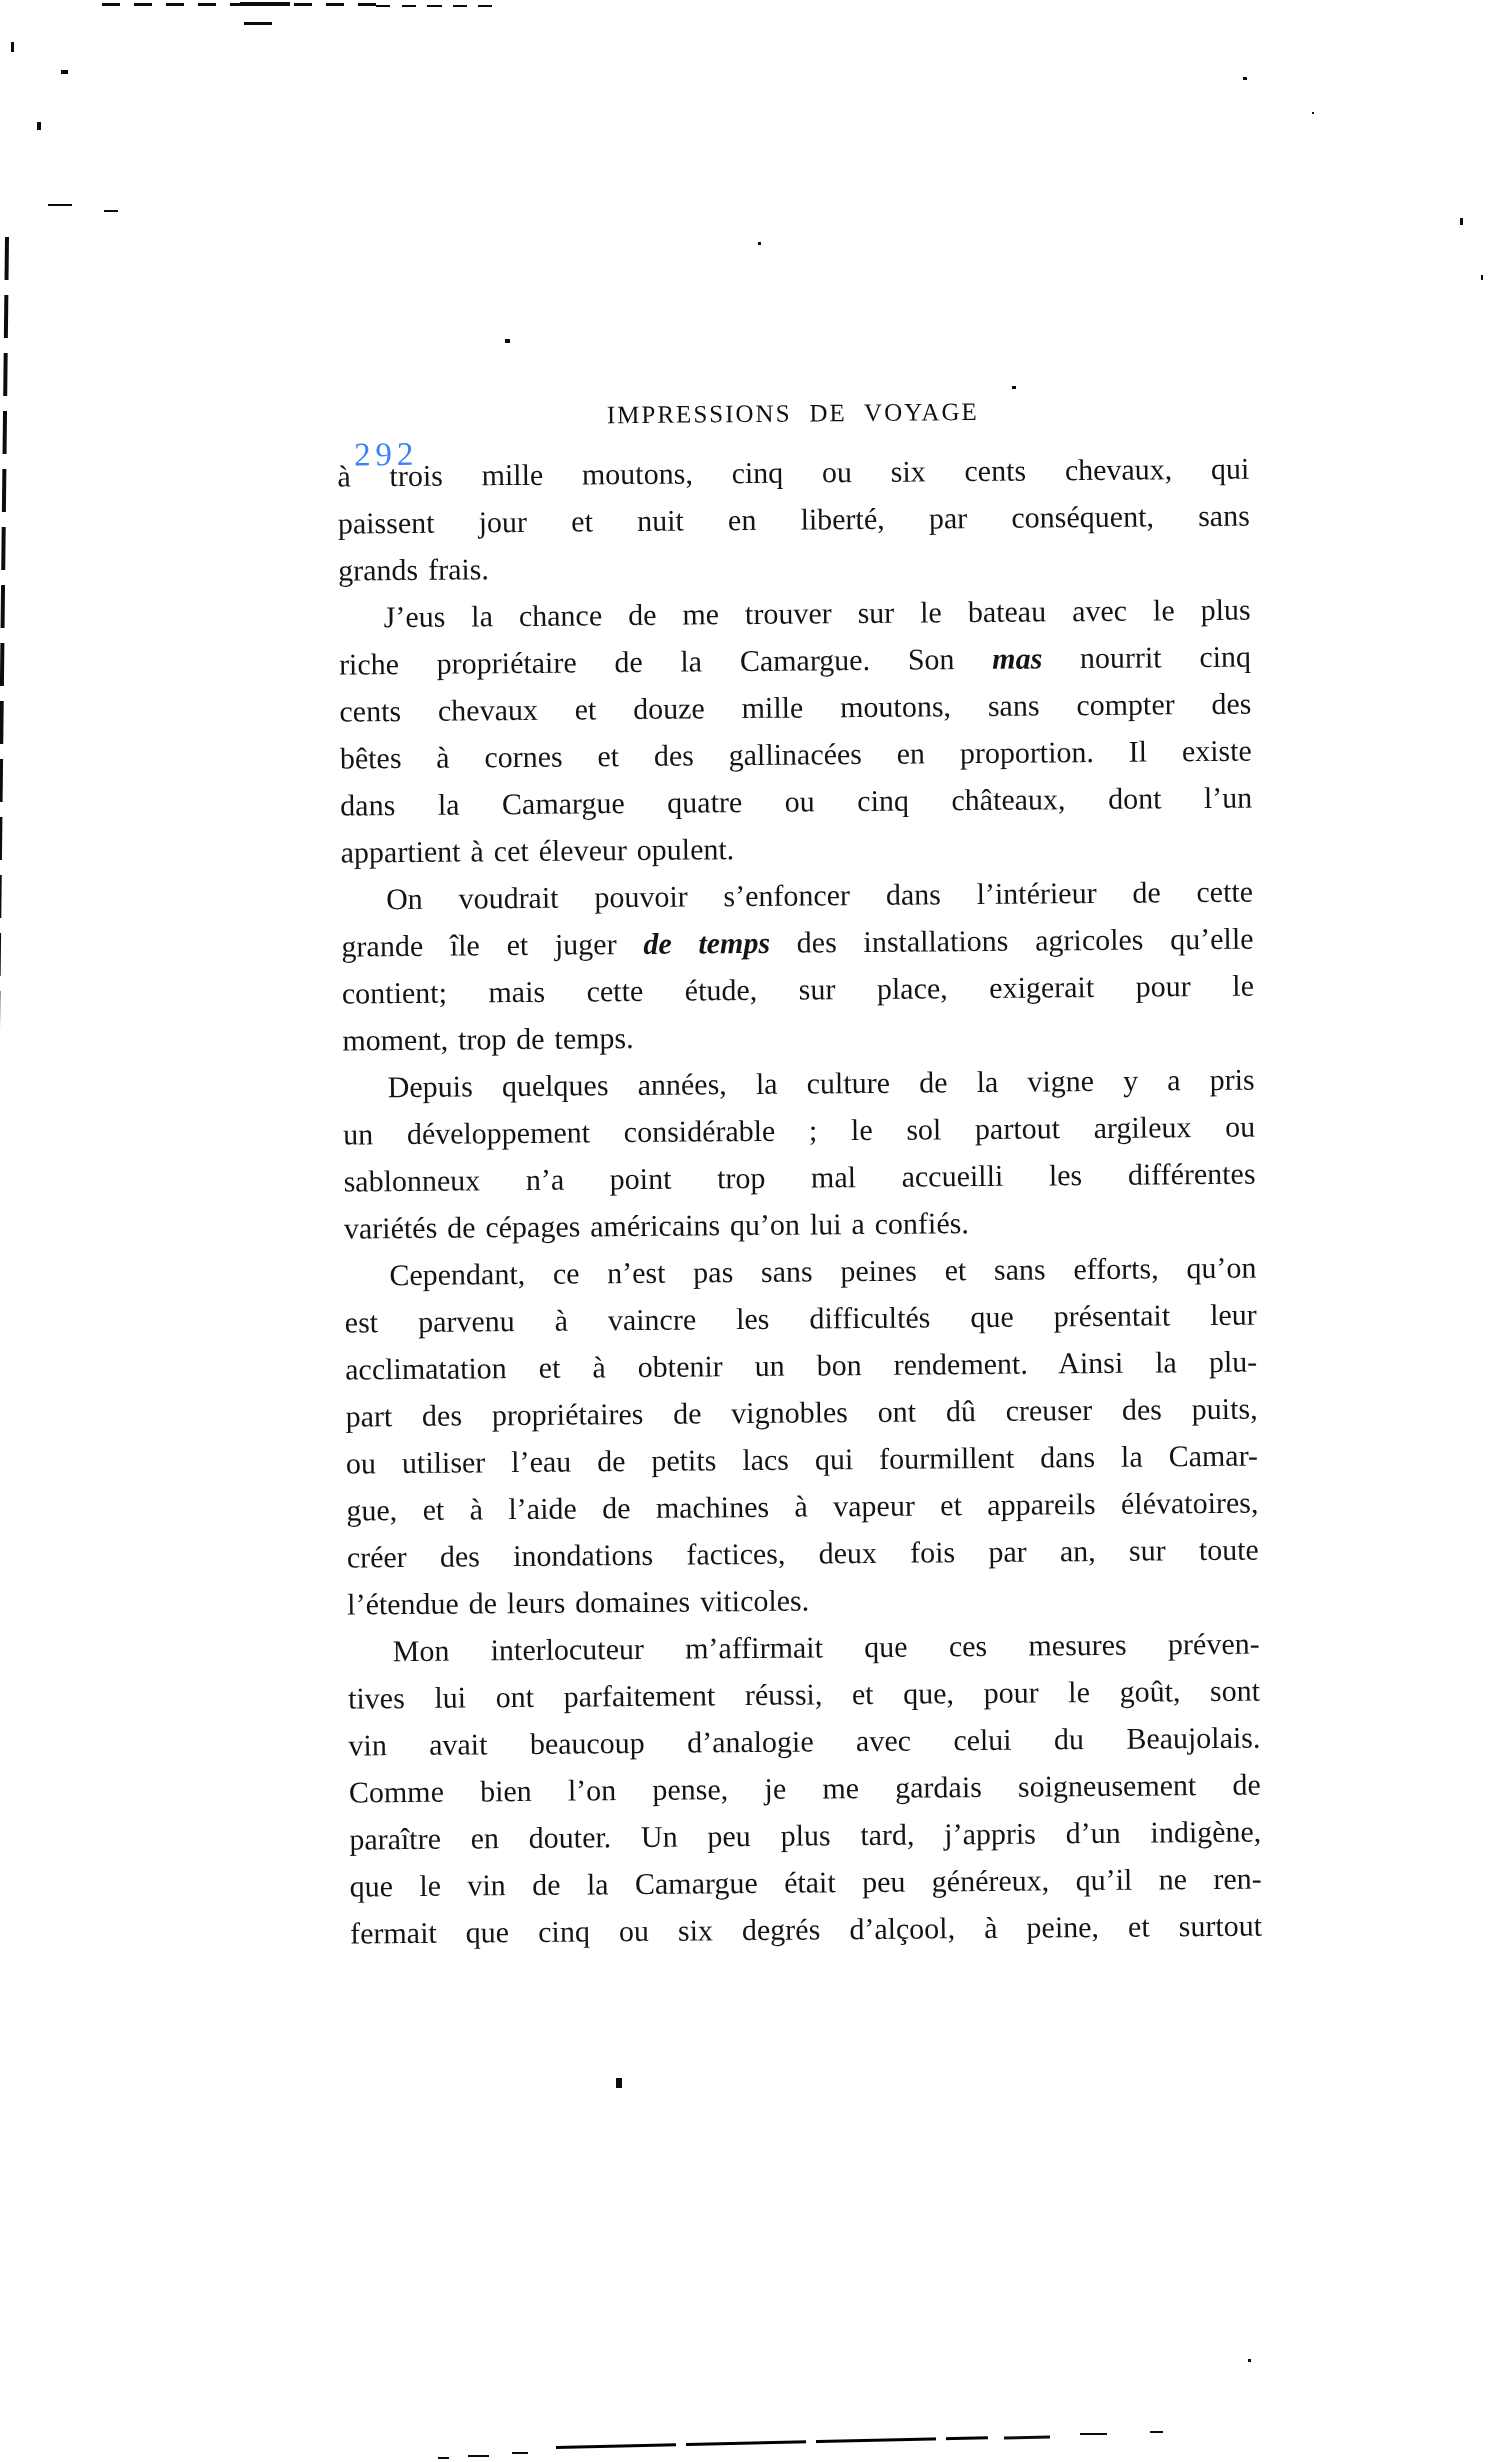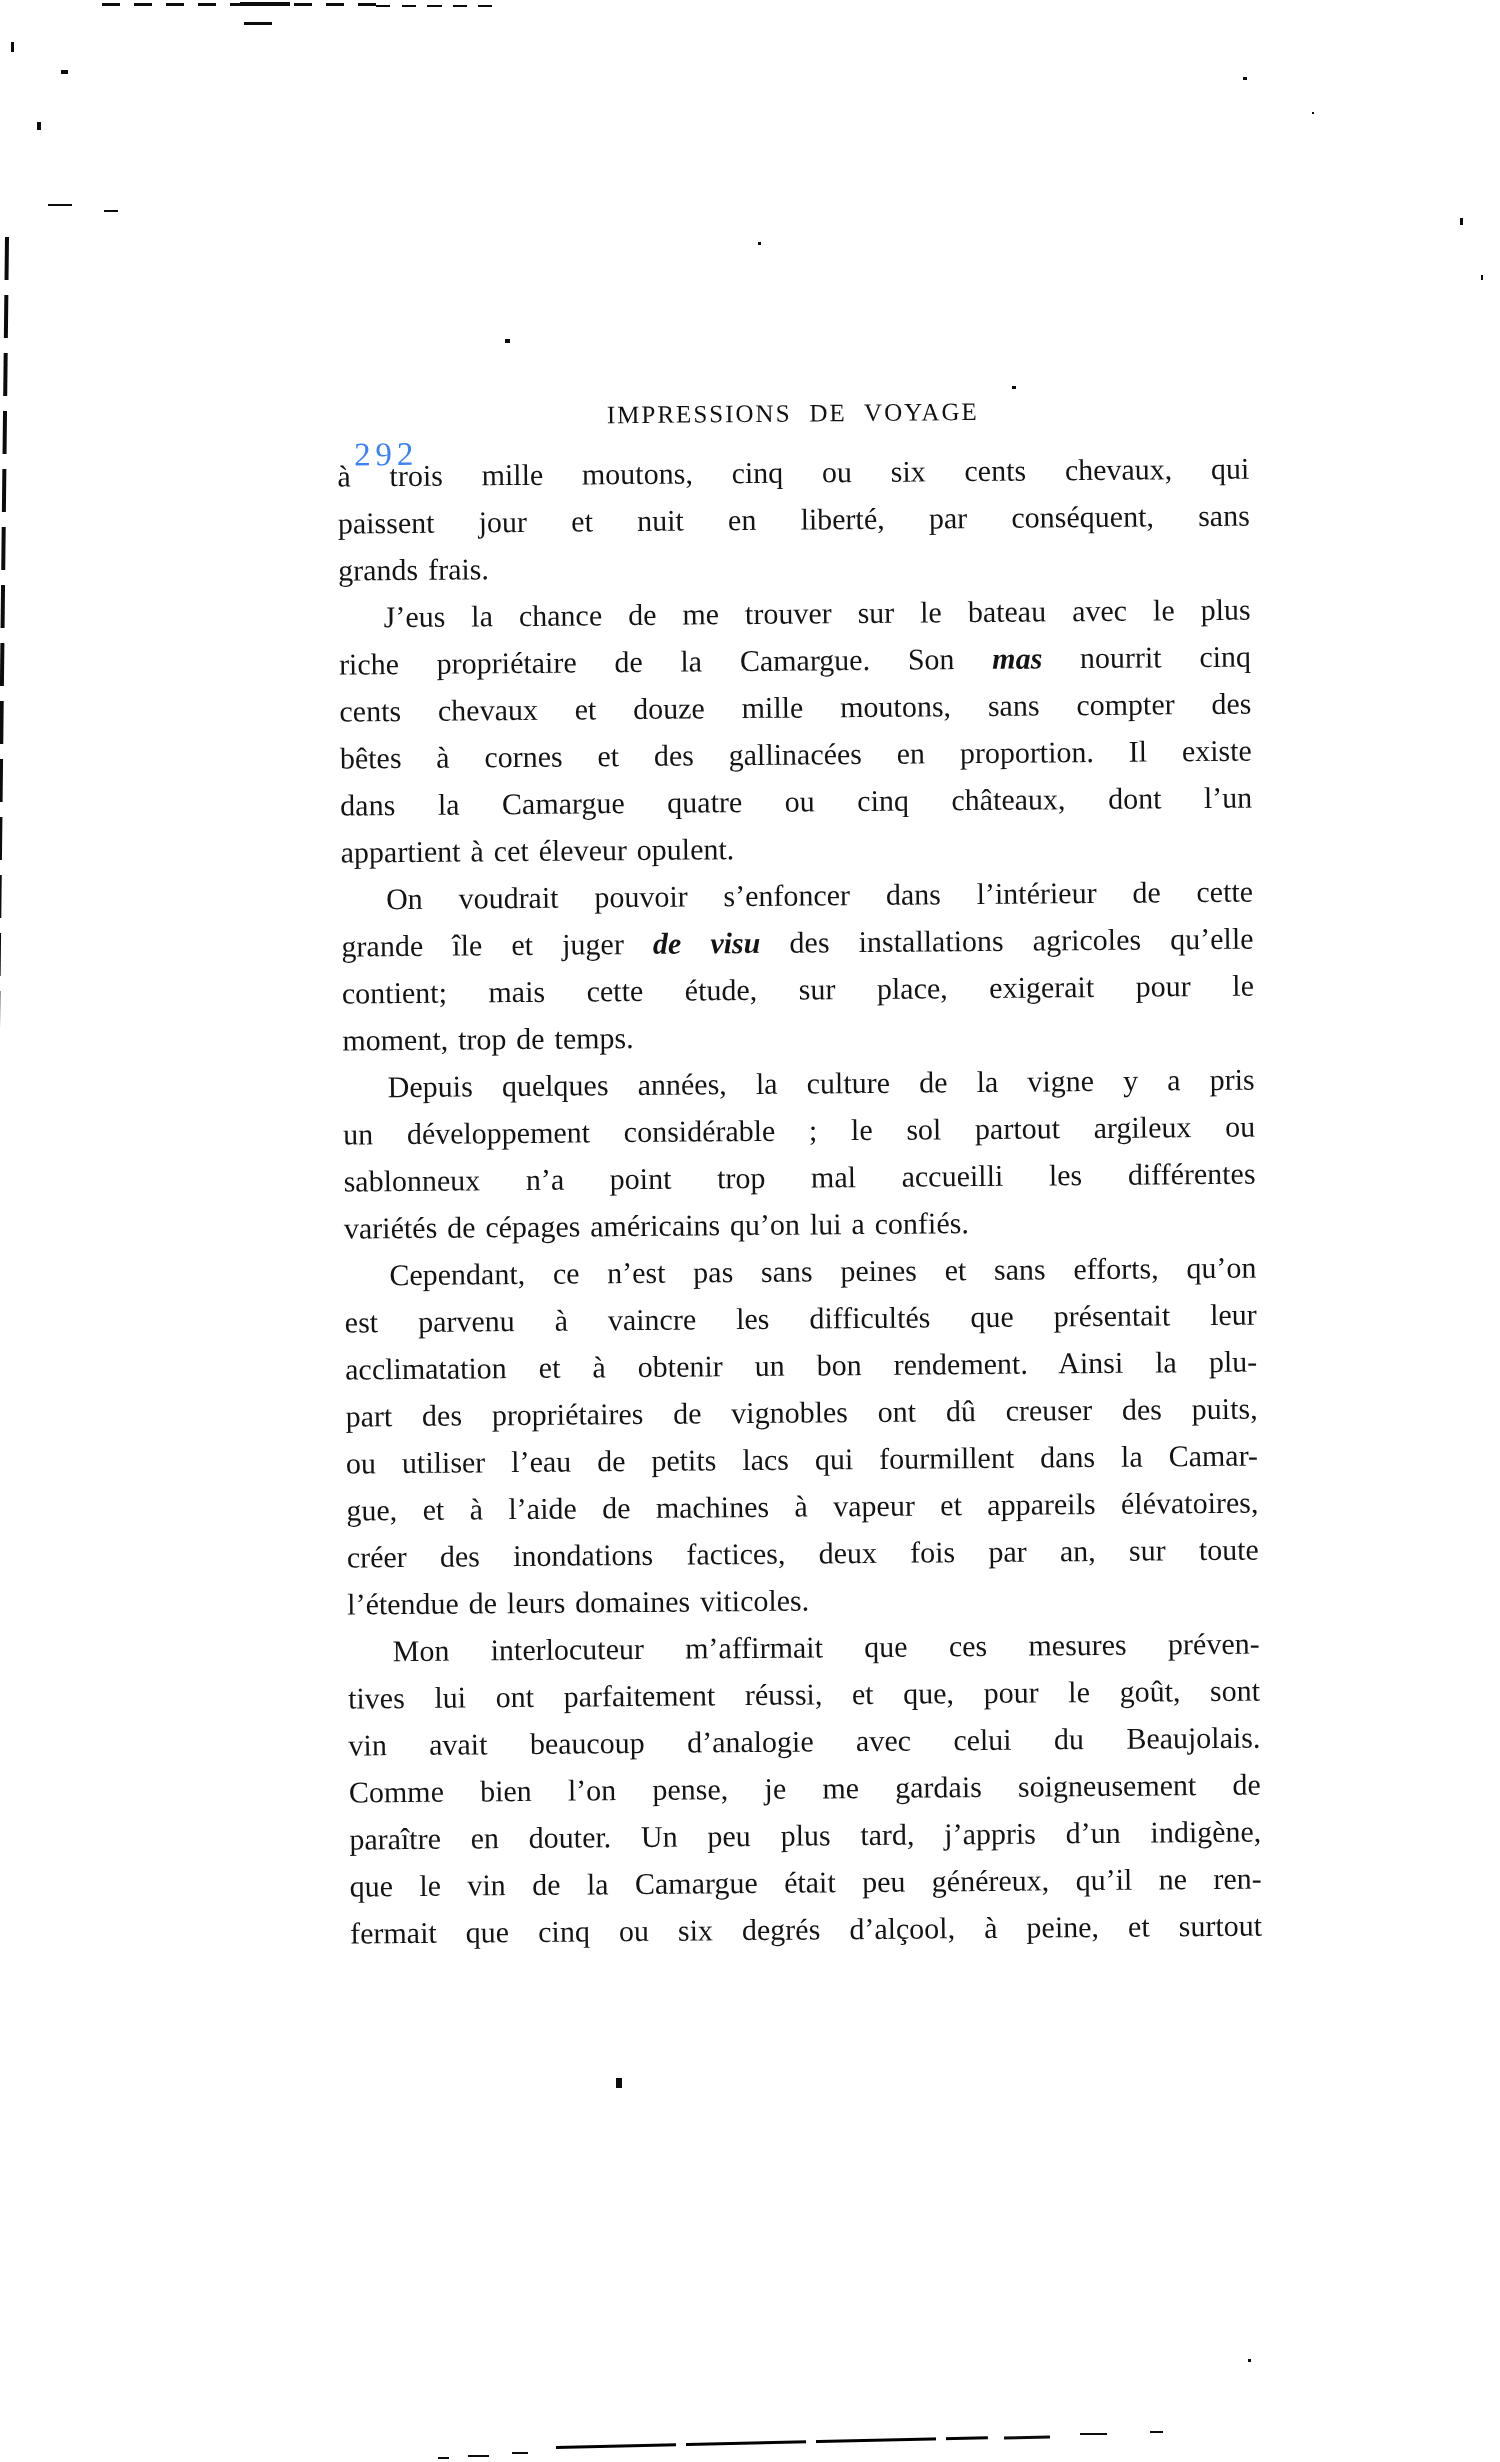--- a/index.html
+++ b/index.html
@@ -124,21 +124,21 @@
         <div class="line"><span>à trois mille moutons, cinq ou six cents chevaux, qui</span></div>
         <div class="line"><span>paissent jour et nuit en liberté, par conséquent, sans</span></div>
         <div class="line para-end"><span>grands frais.</span></div>
         <div class="line indent"><span>J’eus la chance de me trouver sur le bateau avec le plus</span></div>
         <div class="line"><span>riche propriétaire de la Camargue. Son </span><i>mas</i><span> nourrit cinq</span></div>
         <div class="line"><span>cents chevaux et douze mille moutons, sans compter des</span></div>
         <div class="line"><span>bêtes à cornes et des gallinacées en proportion. Il existe</span></div>
         <div class="line"><span>dans la Camargue quatre ou cinq châteaux, dont l’un</span></div>
         <div class="line para-end"><span>appartient à cet éleveur opulent.</span></div>
         <div class="line indent"><span>On voudrait pouvoir s’enfoncer dans l’intérieur de cette</span></div>
-        <div class="line"><span>grande île et juger </span><i>de visu</i><span> des installations agricoles qu’elle</span></div>
+        <div class="line"><span>grande île et juger </span><i>de temps</i><span> des installations agricoles qu’elle</span></div>
         <div class="line"><span>contient; mais cette étude, sur place, exigerait pour le</span></div>
         <div class="line para-end"><span>moment, trop de temps.</span></div>
         <div class="line indent"><span>Depuis quelques années, la culture de la vigne y a pris</span></div>
         <div class="line"><span>un développement considérable ; le sol partout argileux ou</span></div>
         <div class="line"><span>sablonneux n’a point trop mal accueilli les différentes</span></div>
         <div class="line para-end"><span>variétés de cépages américains qu’on lui a confiés.</span></div>
         <div class="line indent"><span>Cependant, ce n’est pas sans peines et sans efforts, qu’on</span></div>
         <div class="line"><span>est parvenu à vaincre les difficultés que présentait leur</span></div>
         <div class="line"><span>acclimatation et à obtenir un bon rendement. Ainsi la plu-</span></div>
         <div class="line"><span>part des propriétaires de vignobles ont dû creuser des puits,</span></div>

